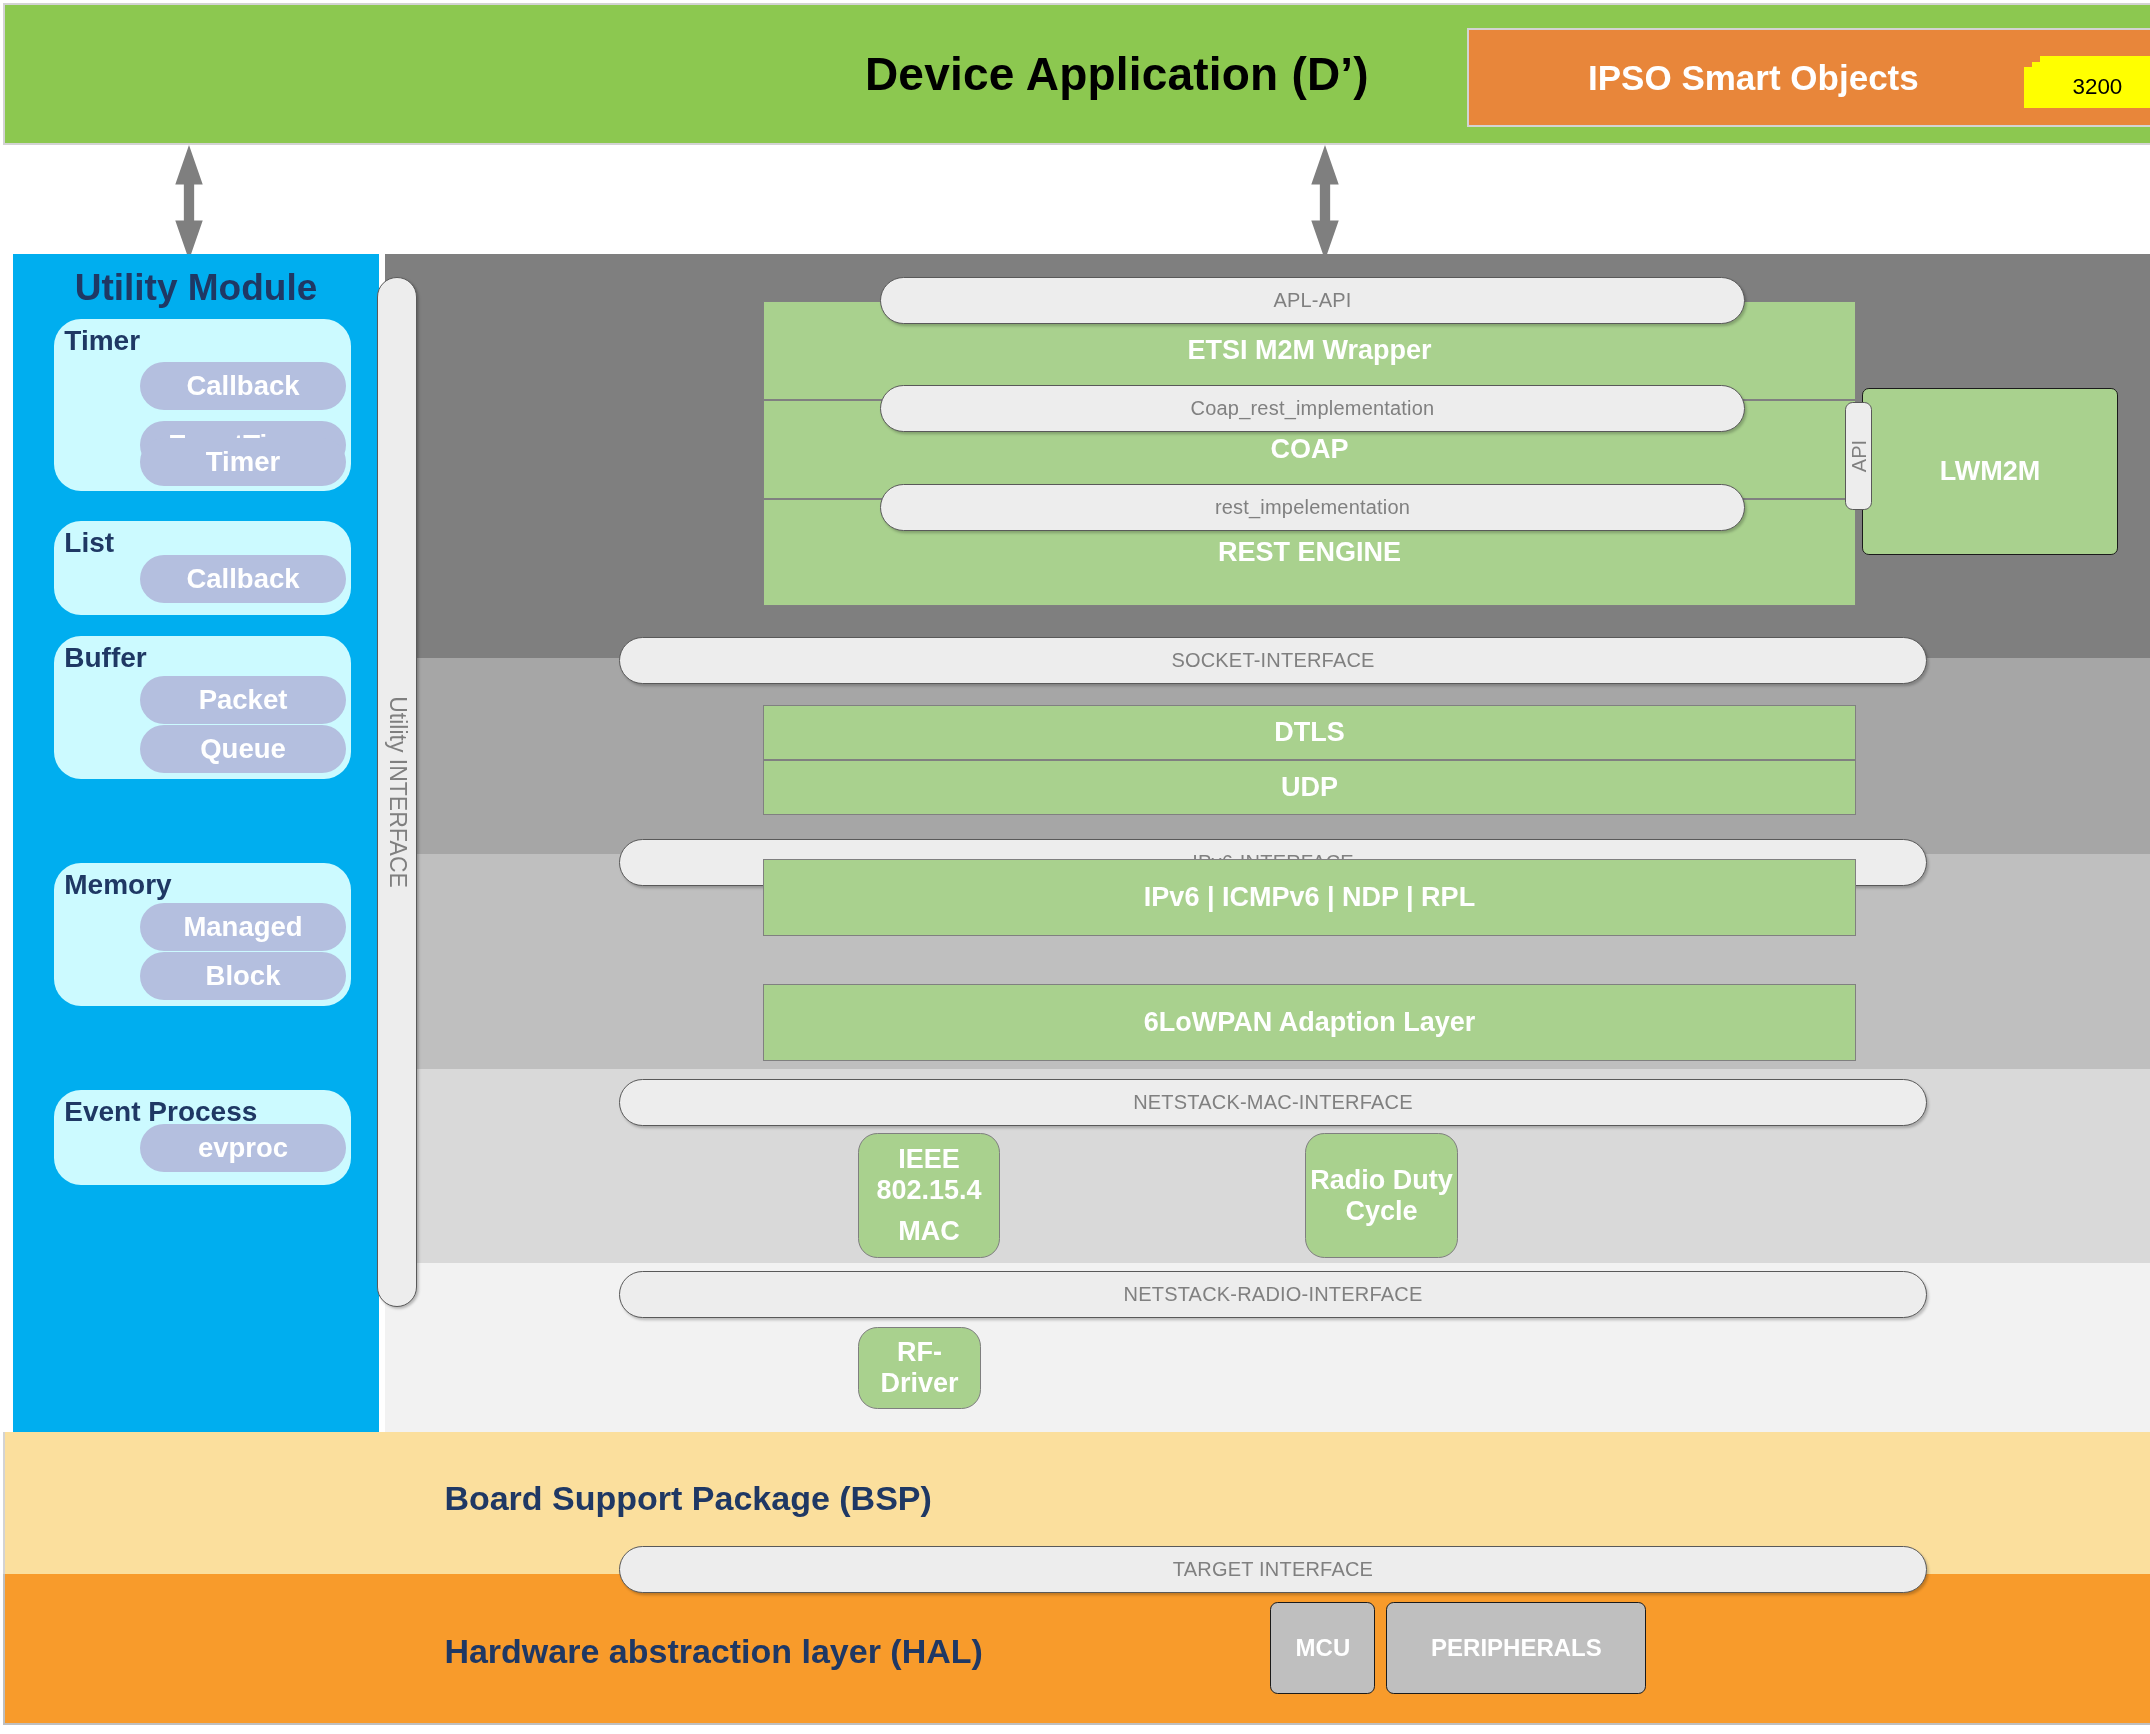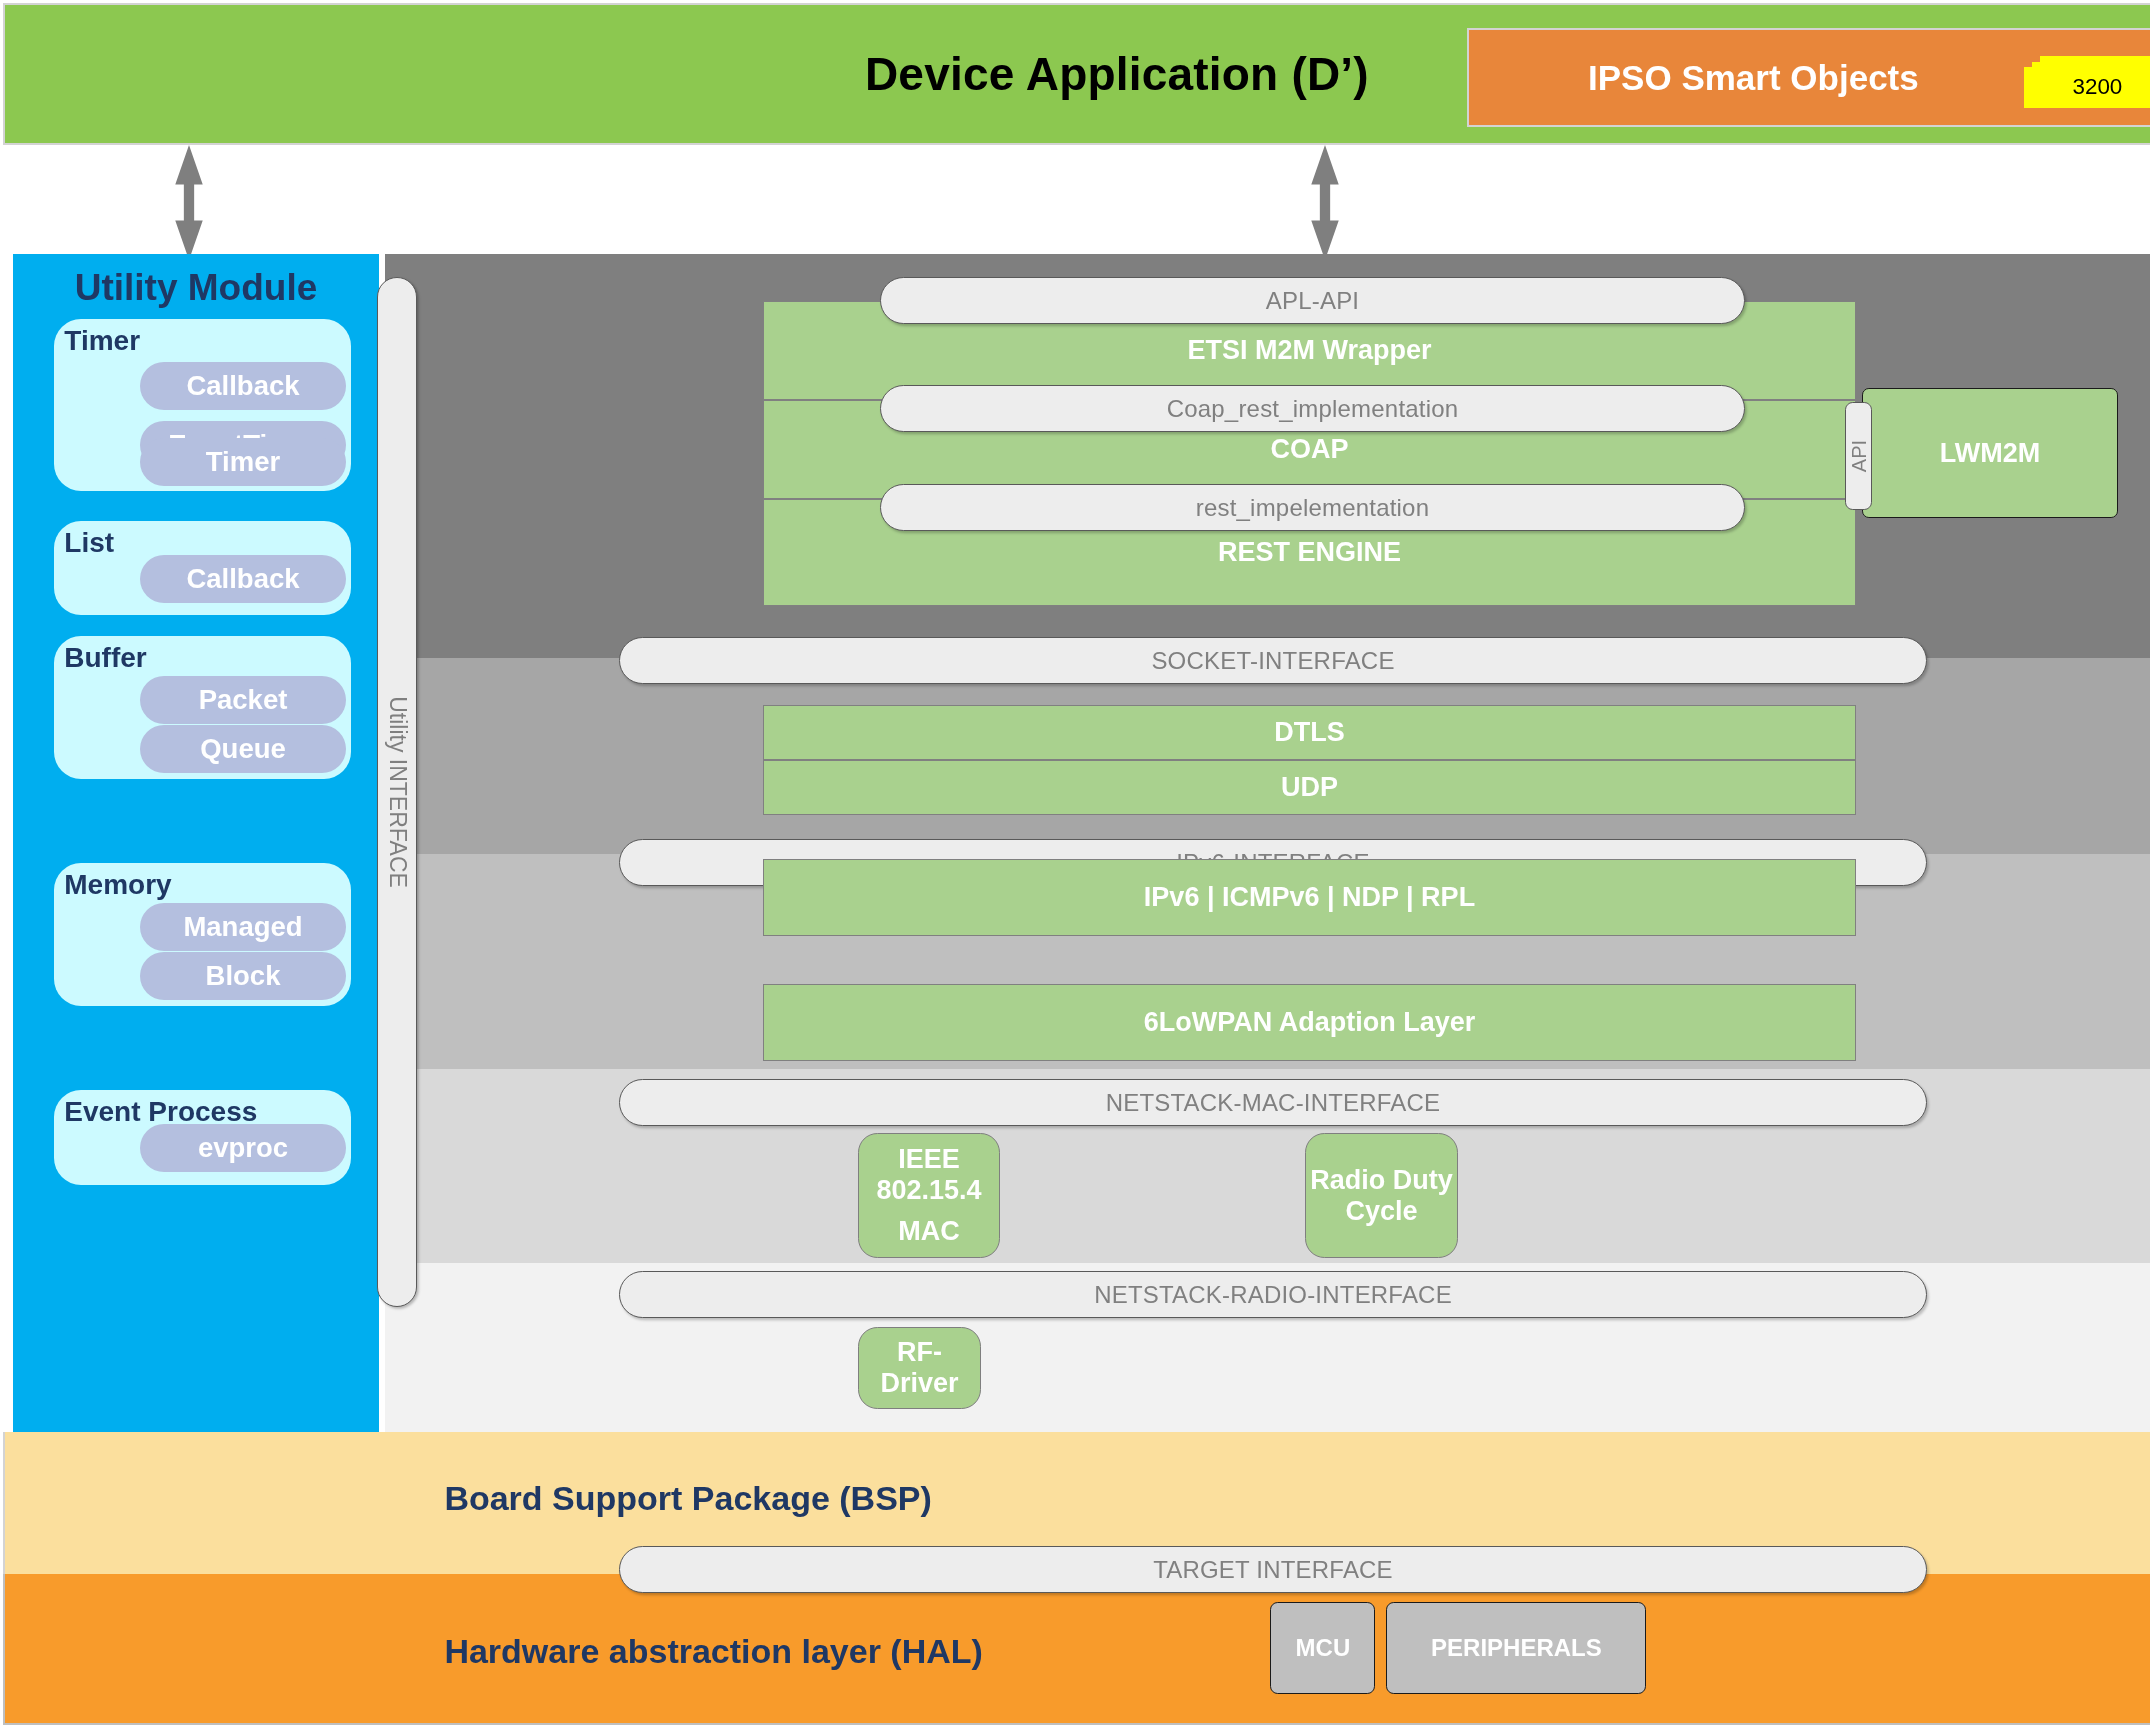--- a/index.html
+++ b/index.html
@@ -51,21 +51,21 @@
   #band-dll{top:1069px;height:194px;background:#D9D9D9;}
   #band-phy{top:1263px;height:169px;background:#F2F2F2;}
   .band-title{position:absolute;left:58px;font-weight:bold;font-size:34px;
               white-space:nowrap;}
   .band-title.light{color:#ffffff;}
   .band-title.dark{color:#000000;}
 
   
   .hpill{position:absolute;background:#EDEDED;border:1.3px solid #595959;
          border-radius:25px;box-shadow:1.7px 2.2px 2.6px rgba(0,0,0,.22);
-         color:#808080;font-size:24px;letter-spacing:0.2px;}
+         color:#808080;font-size:20px;letter-spacing:0.2px;}
 
   
   .gbox{position:absolute;background:#A9D18E;border:1.3px solid #808080;
         color:#ffffff;font-weight:bold;font-size:27px;}
   .gbox.round{border-radius:19.4px;border-color:#7F7F7F;}
   .gbox.hard{border-radius:6.9px;border:1.7px solid #1a1a1a;}
 
   
   #bsp{left:3.4px;top:1432px;width:2370px;height:142px;background:#FBDF9D;
        border-left:2.6px solid #D3D3D3;border-right:2.6px solid #D3D3D3;}
@@ -124,21 +124,21 @@
 
   <div class="hpill abs ctr" style="left:880px;top:385px;width:865px;height:47px;">Coap_rest_implementation</div>
 
   <div class="hpill abs ctr" style="left:880px;top:484px;width:865px;height:47px;">rest_impelementation</div>
 
   <div class="abs" style="left:1845px;top:402px;width:27px;height:108px;background:#EDEDED;
               border:1.3px solid #595959;border-radius:7.7px;z-index:5;">
     <span style="position:absolute;left:50%;top:50%;color:#7F7F7F;font-size:20px;
                  transform:translate(-50%,-50%) rotate(-90deg);white-space:nowrap;">API</span>
   </div>
-  <div class="gbox hard abs ctr" style="left:1862px;top:388px;width:256px;height:130px;text-align:right;">LWM2M</div>
+  <div class="gbox hard abs ctr" style="left:1862px;top:388px;width:256px;height:167px;text-align:right;">LWM2M</div>
 
   <div class="hpill abs ctr" style="left:619px;top:637px;width:1308px;height:47px;">SOCKET-INTERFACE</div>
   <div class="gbox abs ctr" style="left:763px;top:705px;width:1093px;height:55px;">DTLS</div>
   <div class="gbox abs ctr" style="left:763px;top:760px;width:1093px;height:55px;">UDP</div>
 
   <div class="hpill abs ctr" style="left:619px;top:839px;width:1308px;height:47px;">IPv6-INTERFACE</div>
   <div class="gbox abs ctr" style="left:763px;top:859px;width:1093px;height:77px;text-align:center;">IPv6 | ICMPv6 | NDP | RPL</div>
   <div class="gbox abs ctr" style="left:763px;top:984px;width:1093px;height:77px;">6LoWPAN Adaption Layer</div>
 
   <div class="hpill abs ctr" style="left:619px;top:1079px;width:1308px;height:47px;">NETSTACK-MAC-INTERFACE</div>

